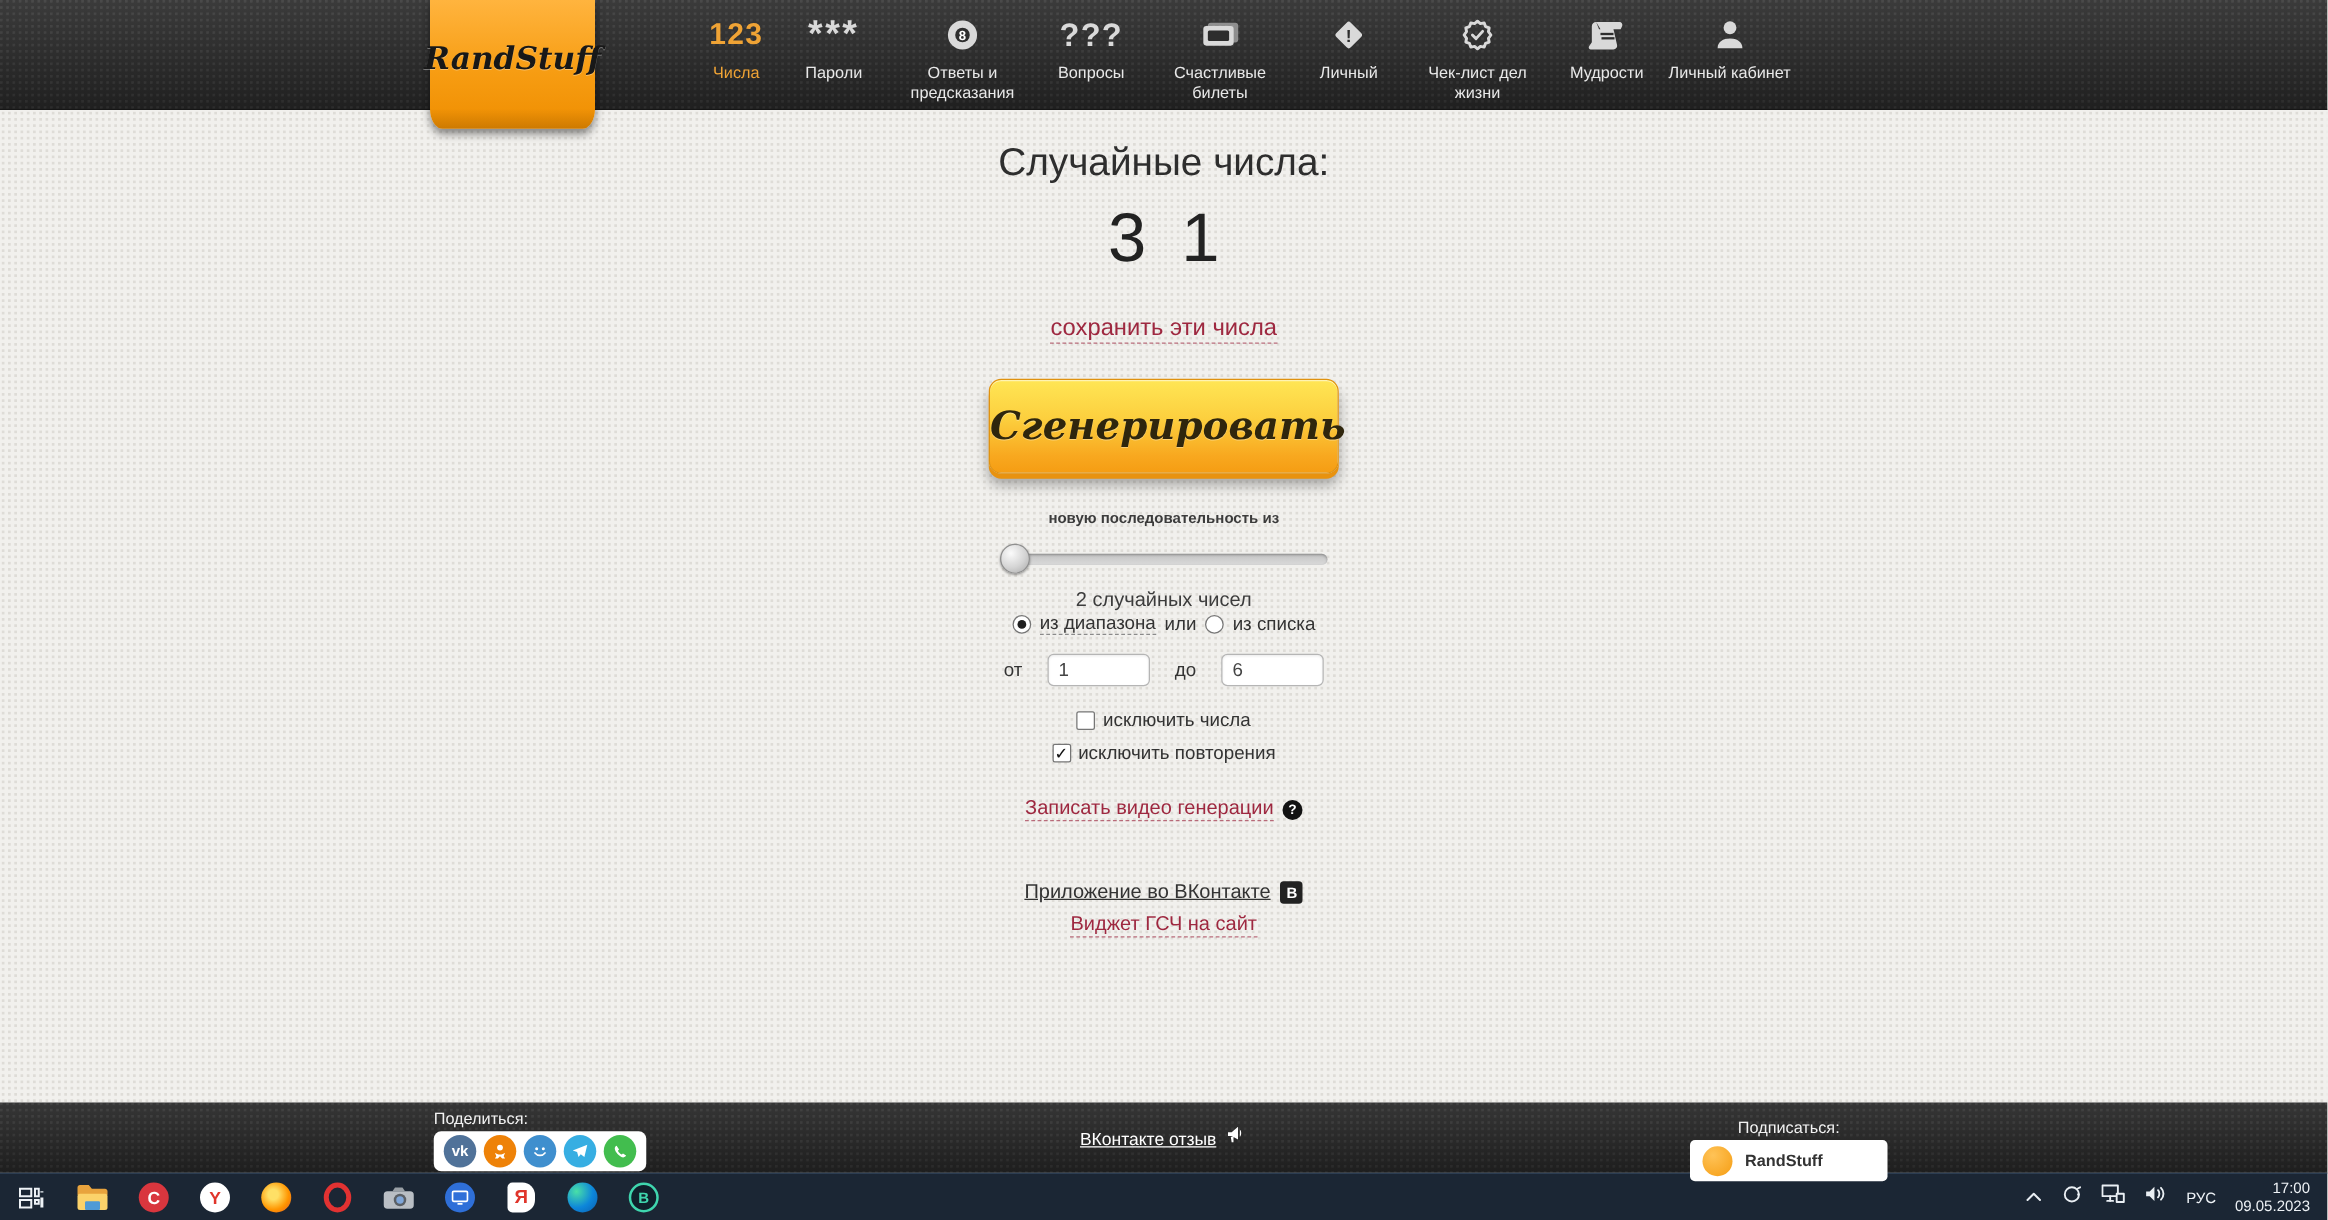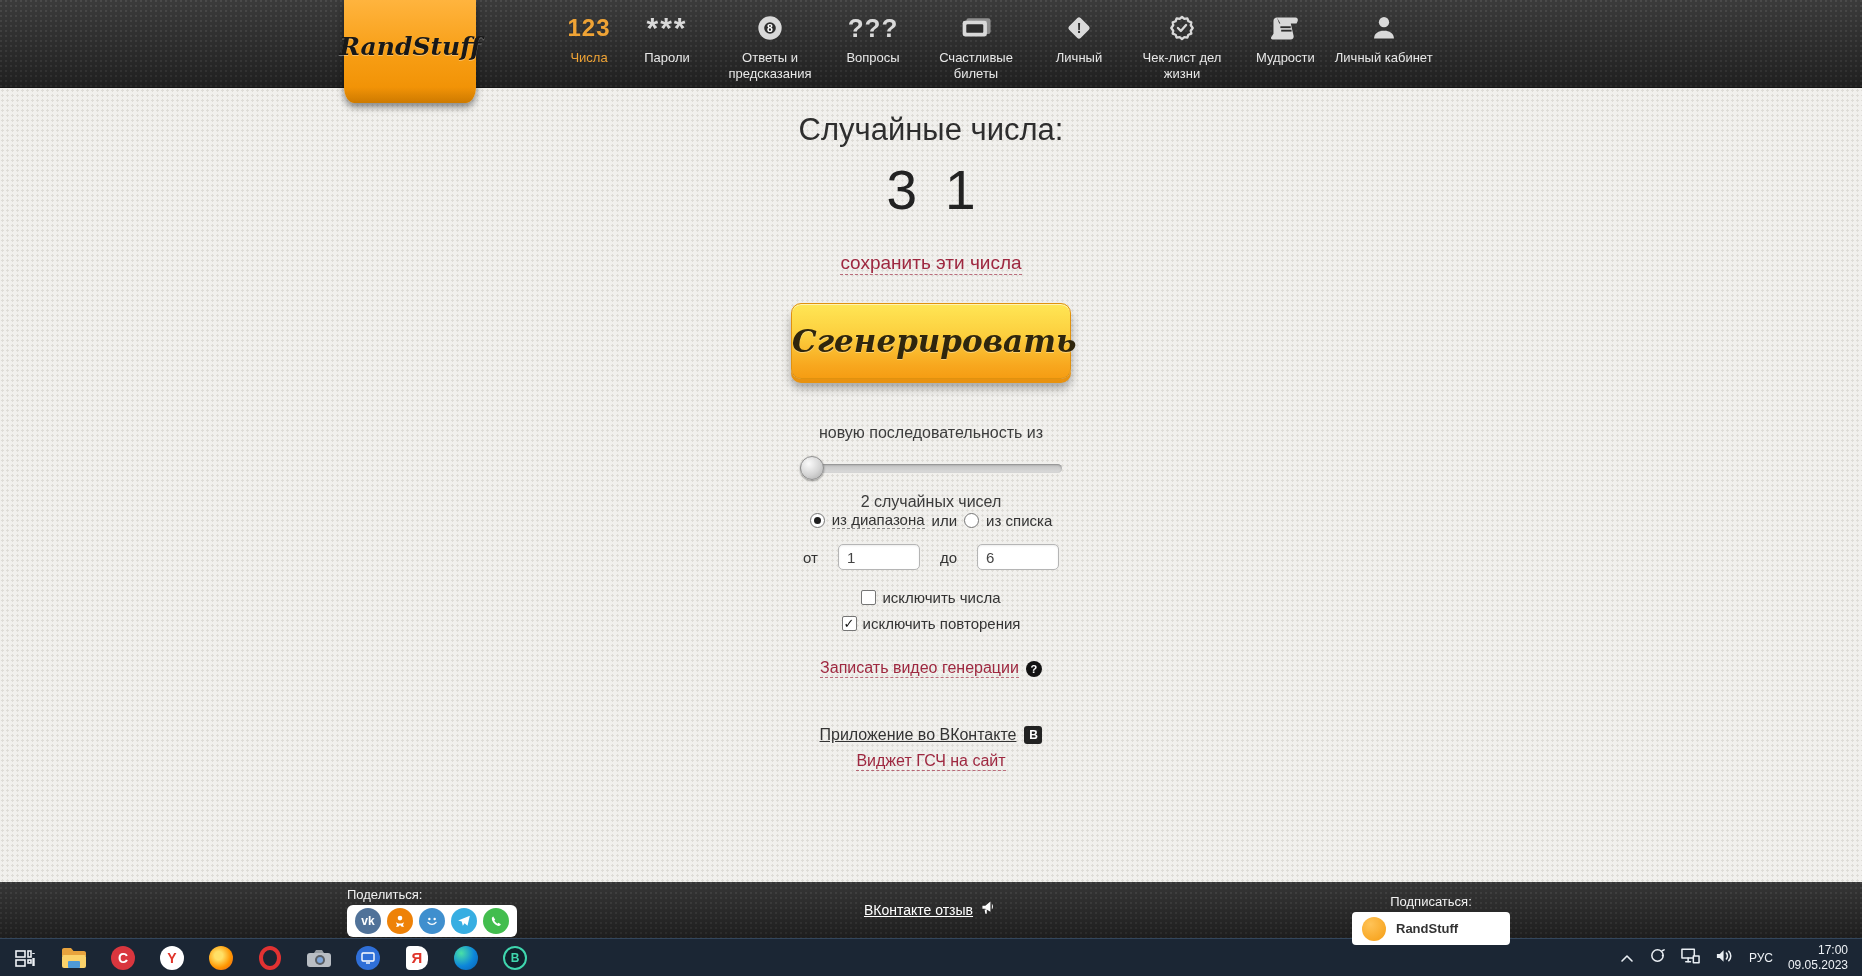--- a/index.html
+++ b/index.html
@@ -57,21 +57,21 @@
   .link-red { color:#9e2840; font-size:19px; text-decoration:none; border-bottom:1px dashed rgba(158,40,64,.65); cursor:pointer; }
   .save-link { margin-top:30px; }
   .generate-btn {
     margin-top:28px; width:280px; height:76px; border:1px solid #e0920f; border-radius:10px;
     background:linear-gradient(180deg,#ffe655 0%,#fccf3e 42%,#f8a81f 82%,#f59d13 100%);
     box-shadow:0 4px 0 #e8920f, 0 9px 10px rgba(0,0,0,.32), inset 0 1px 0 rgba(255,255,255,.55);
     font-family:"DejaVu Serif", serif; font-style:italic; font-weight:bold;
     font-size:31px; color:#2f260d; text-shadow:0 1px 0 rgba(255,255,255,.35);
     cursor:pointer;
   }
-  .seq-caption { margin-top:45px; font-size:16px; color:#3c3c3c; }
+  .seq-caption { margin-top:28px; font-size:12px; color:#3c3c3c;font-weight:bold; }
   .slider { margin-top:14px; position:relative; width:262px; height:24px; }
   .slider-track {
     position:absolute; top:8px; left:0; width:262px; height:9px; border-radius:5px;
     background:linear-gradient(180deg,#c3c3c3,#dadada);
     box-shadow:inset 0 1px 2px rgba(0,0,0,.3);
   }
   .slider-knob {
     position:absolute; top:0; left:0; width:24px; height:24px; border-radius:50%;
     background:radial-gradient(circle at 35% 30%, #fbfbfb, #d4d4d4 55%, #a8a8a8);
     border:1px solid #8f8f8f; box-shadow:0 1px 2px rgba(0,0,0,.4);

